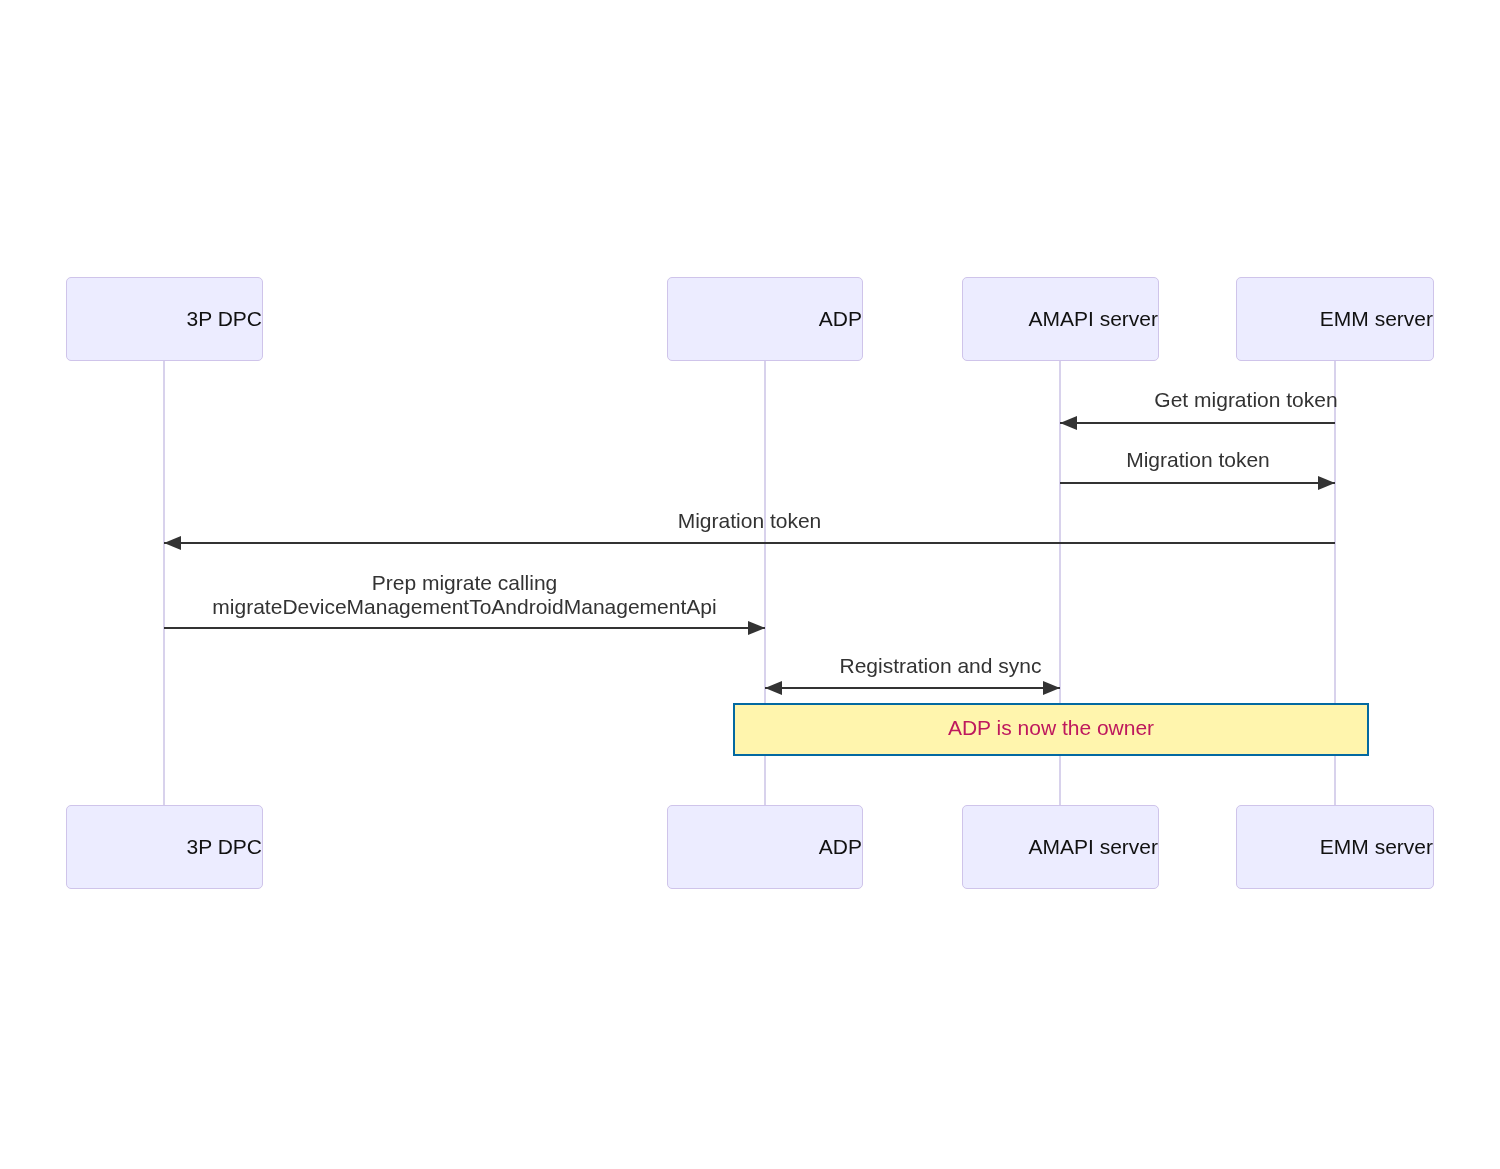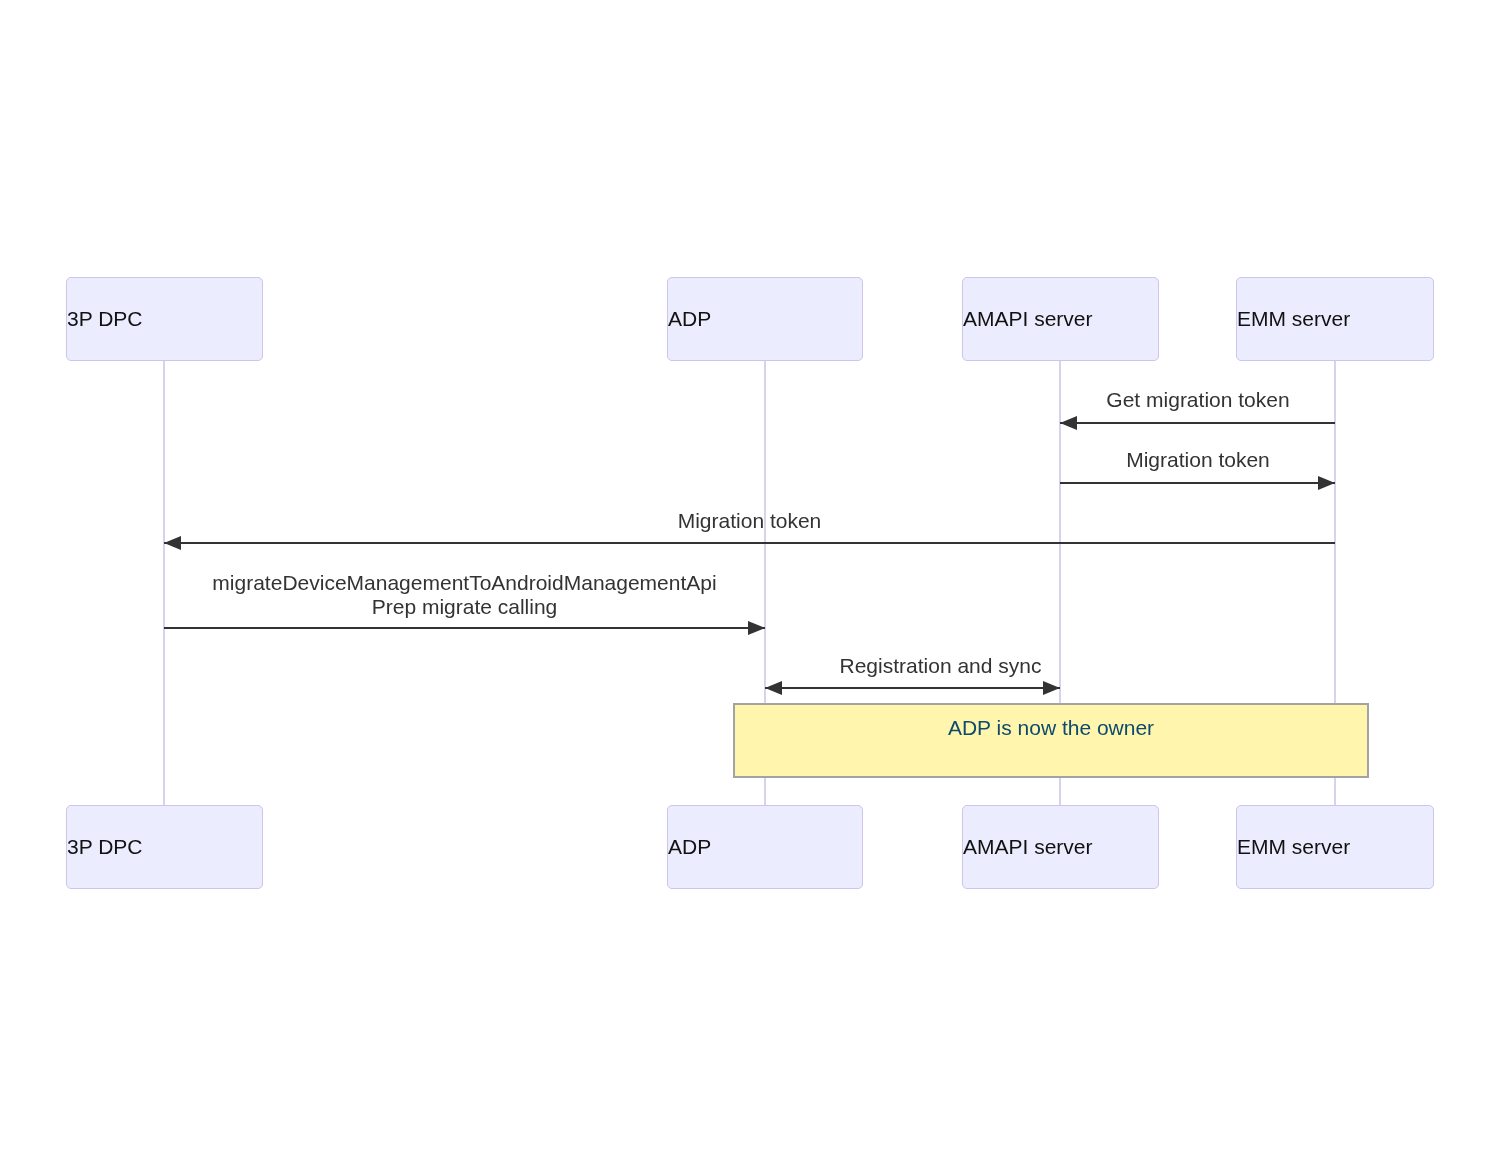--- a/index.html
+++ b/index.html
@@ -17,21 +17,21 @@
   }
   .actor-box {
     position: absolute;
     height: 84px;
     background: #ECECFF;
     border: 1px solid #CFC4EA;
     border-radius: 5px;
     box-sizing: border-box;
     display: flex;
     align-items: center;
-    justify-content: flex-start;
+    justify-content: flex-end;
     font-size: 21px;
     color: #111111;
     white-space: nowrap;
   }
   .lifeline {
     position: absolute;
     top: 361px;
     height: 444px;
     width: 2px;
     background: #D8D2EC;
@@ -57,28 +57,28 @@
     border-top: 7px solid transparent;
     border-bottom: 7px solid transparent;
   }
   .arrow-right { border-left: 17px solid #333333; }
   .arrow-left  { border-right: 17px solid #333333; }
   .note-box {
     position: absolute;
     left: 733px;
     top: 703px;
     width: 636px;
-    height: 75px;
+    height: 53px;
     background: #FFF5AD;
-    border: 2px solid #a3a3a3;
+    border: 2px solid #0369a1;
     box-sizing: border-box;
     text-align: center;
     font-size: 21px;
     line-height: 25px;
-    color: #0c4a6e;
+    color: #be185d;
     padding-top: 10px;
   }
   .note-box span { display: block; }
 </style>
 </head>
 <body>
 
 <div class="diagram">
 
   <div class="lifeline" style="left:163px;"></div>
@@ -93,21 +93,21 @@
     <span>ADP</span>
   </div>
   <div class="actor-box" style="left:962px; top:277px; width:197px;">
     <span>AMAPI server</span>
   </div>
   <div class="actor-box" style="left:1236px; top:277px; width:198px;">
     <span>EMM server</span>
   </div>
 
   <div>
-    <div class="msg-label" style="left:1060px; top:388px; width:276px;">
+    <div class="msg-label" style="left:1060px; top:388px; width:276px;padding-left:48px;">
       <span>Get migration token</span>
     </div>
     <div class="msg-line" style="left:1060px; top:422px; width:275px;"></div>
     <div class="arrow-left" style="left:1060px; top:416px;"></div>
   </div>
 
   <div>
     <div class="msg-label" style="left:1060px; top:448px; width:276px;">
       <span>Migration token</span>
     </div>
@@ -118,22 +118,22 @@
   <div>
     <div class="msg-label" style="left:164px; top:509px; width:1171px;">
       <span>Migration token</span>
     </div>
     <div class="msg-line" style="left:164px; top:542px; width:1171px;"></div>
     <div class="arrow-left" style="left:164px; top:536px;"></div>
   </div>
 
   <div>
     <div class="msg-label" style="left:164px; top:571px; width:601px;">
+      <span>Prep migrate calling</span>
       <span>migrateDeviceManagementToAndroidManagementApi</span>
-      <span>Prep migrate calling</span>
     </div>
     <div class="msg-line" style="left:164px; top:627px; width:601px;"></div>
     <div class="arrow-right" style="left:748px; top:621px;"></div>
   </div>
 
   <div>
     <div class="msg-label" style="left:765px; top:654px; width:295px;margin-left:28px;">
       <span>Registration and sync</span>
     </div>
     <div class="msg-line" style="left:765px; top:687px; width:295px;"></div>

